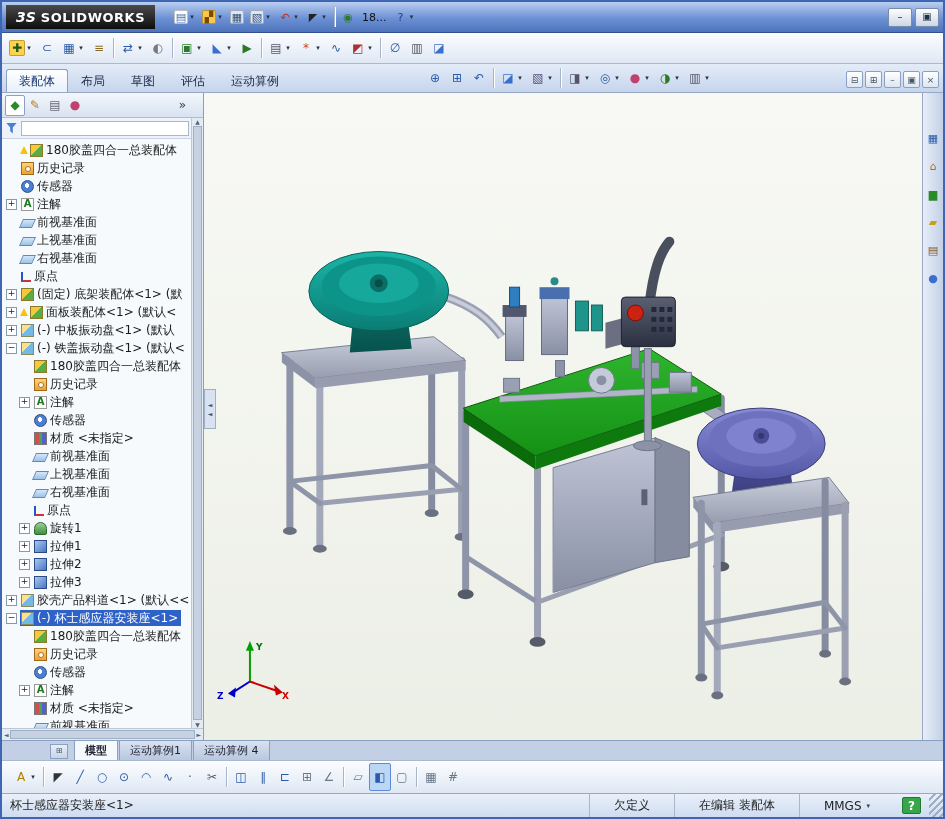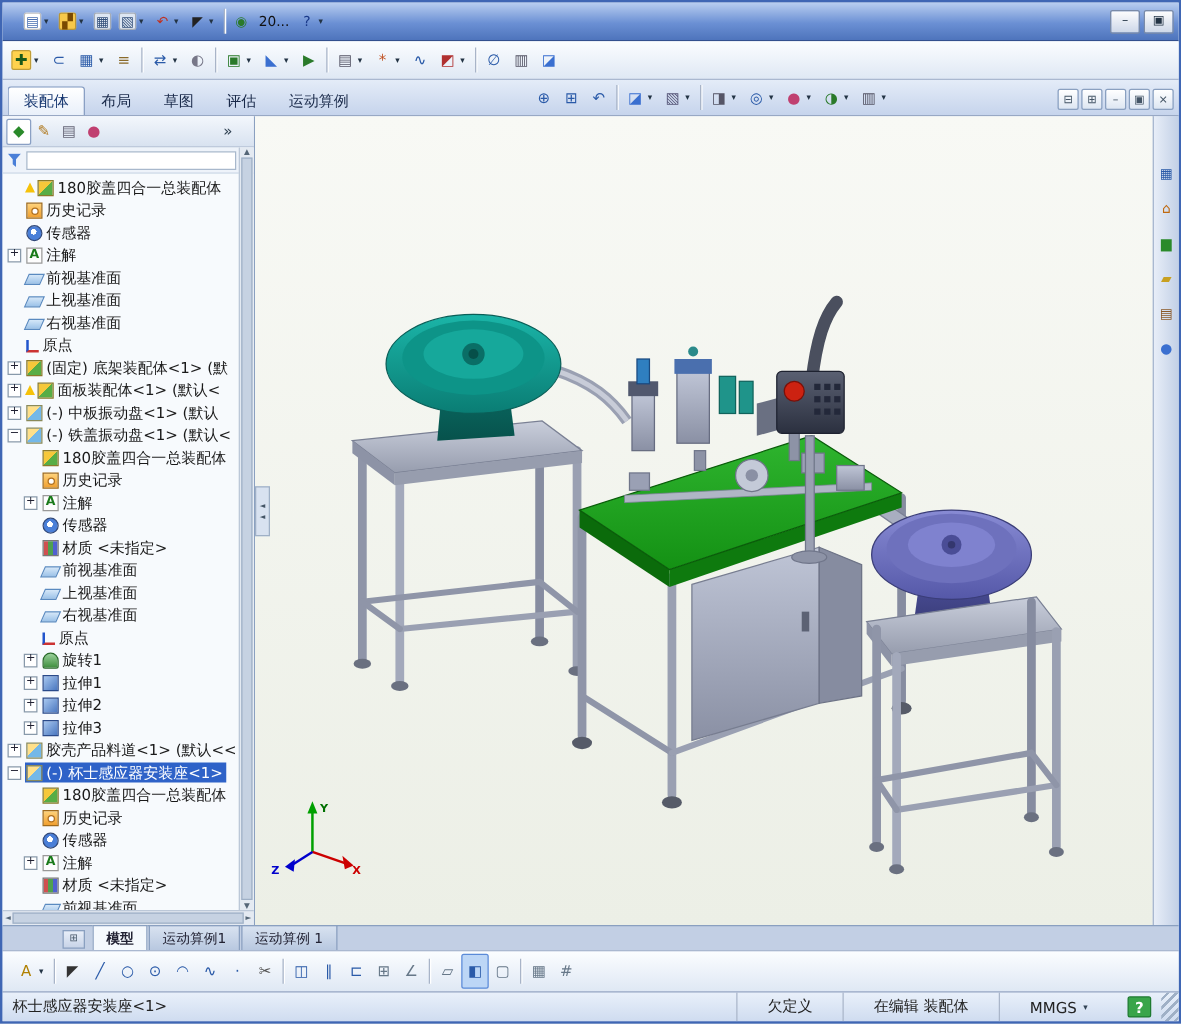--- a/index.html
+++ b/index.html
@@ -105,20 +105,24 @@
   .sfield.badge{background:#39a54a;color:#fff;font-weight:bold;border:1px solid #1e7a30;border-radius:2px;height:15px;padding:0 5px;margin:0 8px;}
   .scaret{font-size:7px;color:#345;}
   .grip{width:14px;height:100%;flex:none;background:repeating-linear-gradient(135deg,transparent 0 3px,#9fb0c6 3px 5px);}
 </style>
 </head>
 <body>
 
 <div class="app">
 
   <div class="titlebar">
+    <div class="logo">
+      <span class="p">3S</span>
+      <span class="t">SOLIDWORKS</span>
+    </div>
     <div class="quick">
         <span class="tbicon">
           <span class="glyph" style="color: rgb(74, 111, 176); background: rgb(255, 255, 255); box-shadow: rgba(0, 0, 0, 0.25) 0px 0px 0px 1px inset;">▤</span>
           <span class="caret">▾</span>
         </span>
         <span class="tbicon">
           <span class="glyph" style="color: rgb(122, 74, 0); background: rgb(247, 200, 74); box-shadow: rgba(0, 0, 0, 0.25) 0px 0px 0px 1px inset;">▞</span>
           <span class="caret">▾</span>
         </span>
         <span class="tbicon">
@@ -133,21 +137,21 @@
           <span class="caret">▾</span>
         </span>
         <span class="tbicon">
           <span class="glyph" style="color: rgb(34, 34, 34);">◤</span>
           <span class="caret">▾</span>
         </span>
         <span class="sep"></span>
         <span class="tbicon">
           <span class="glyph" style="color: rgb(42, 122, 42);">◉</span>
         </span>
-        <span class="tlabel">20...</span>
+        <span class="tlabel">18...</span>
         <span class="tbicon">
           <span class="glyph" style="color: rgb(26, 58, 138);">?</span>
           <span class="caret">▾</span>
         </span>
       </div>
     <div class="winbtns" id="winbtns">
         <span class="winbtn">–</span>
         <span class="winbtn">▣</span>
       </div>
   </div>
@@ -743,21 +747,21 @@
           <span class="glyph" style="color: rgb(58, 111, 208);">●</span>
         </span>
       </div>
   </div>
 
   <div class="bottomtabs">
     <span class="tabhandle">⊞</span>
     <div id="btabs" class="btabs">
         <div class="btab active">模型</div>
         <div class="btab">运动算例1</div>
-        <div class="btab">运动算例 1</div>
+        <div class="btab">运动算例 4</div>
       </div>
   </div>
 
   <div class="sketchbar">
       <span class="tbicon">
         <span class="glyph" style="color: rgb(176, 128, 0);">A</span>
         <span class="caret">▾</span>
       </span>
       <span class="sep"></span>
       <span class="tbicon">

